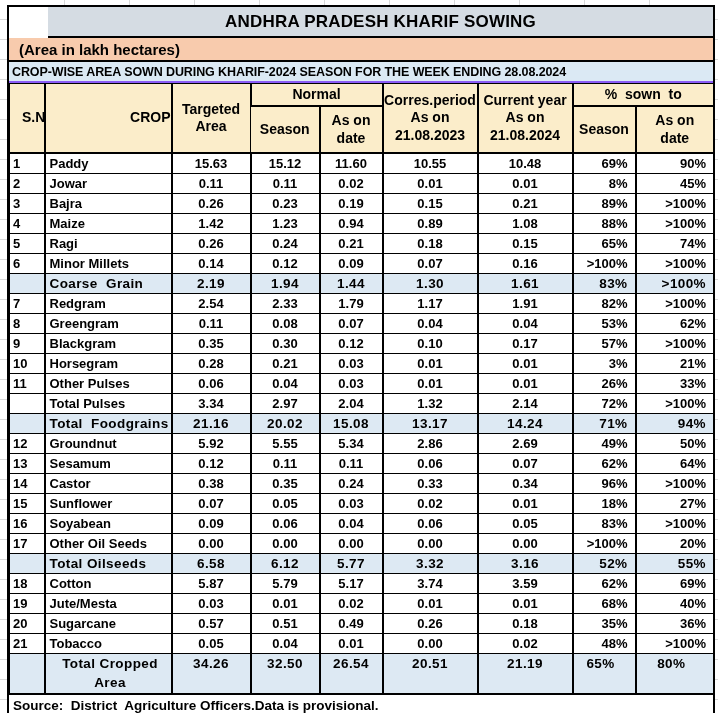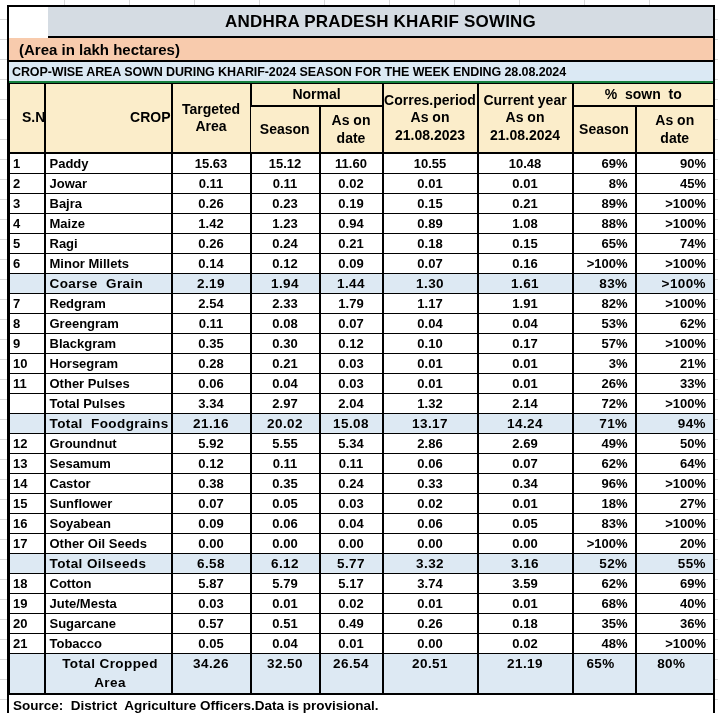--- a/index.html
+++ b/index.html
@@ -40,21 +40,21 @@
     height: 22px;
     background: var(--banner-bg, #f8cbad);
     border-bottom: 2px solid #000;
     display: flex; align-items: center; justify-content: space-between;
     padding: 0 8px 0 10px;
     font-size: 15px;
   }
   .subtitle-bar {
     height: 19px;
     background: var(--subtitle-bg, #dbe9f4);
-    border-bottom: 2px solid #15803d;
+    border-bottom: 2px solid #8b5cf6;
     display: flex; align-items: center;
     padding-left: 3px;
     font-size: 12.5px;
     letter-spacing: -0.1px;
   }
   table.data-table {
     border-collapse: collapse;
     table-layout: fixed;
     width: 704px;
   }

